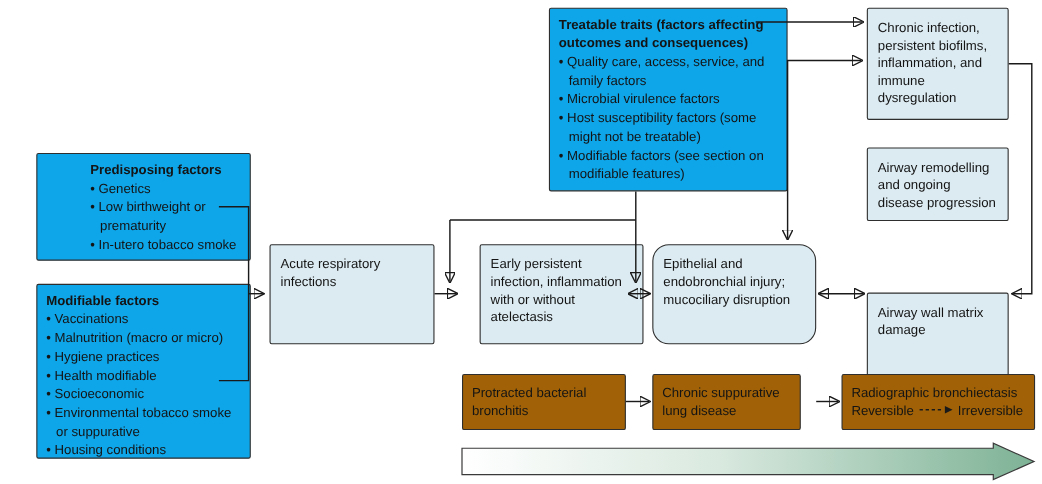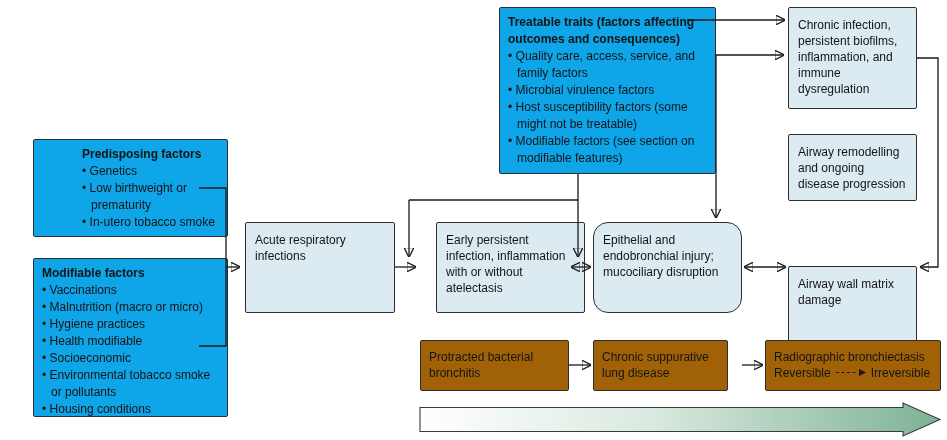--- a/index.html
+++ b/index.html
@@ -56,21 +56,21 @@
   </div>
 
   <div class="box cream" id="b-modifiable">
     <div class="box-title">Modifiable factors</div>
     <ul class="bullets">
       <li>Vaccinations</li>
       <li>Malnutrition (macro or micro)</li>
       <li>Hygiene practices</li>
       <li>Health modifiable</li>
       <li>Socioeconomic</li>
-      <li>Environmental tobacco smoke or pollutants</li>
+      <li>Environmental tobacco smoke or suppurative</li>
       <li>Housing conditions</li>
     </ul>
   </div>
 
   <div class="box cream" id="b-treatable">
     <div class="box-title">Treatable traits (factors affecting outcomes and consequences)</div>
     <ul class="bullets">
       <li>Quality care, access, service, and family factors</li>
       <li>Microbial virulence factors</li>
       <li>Host susceptibility factors (some might not be treatable)</li>

